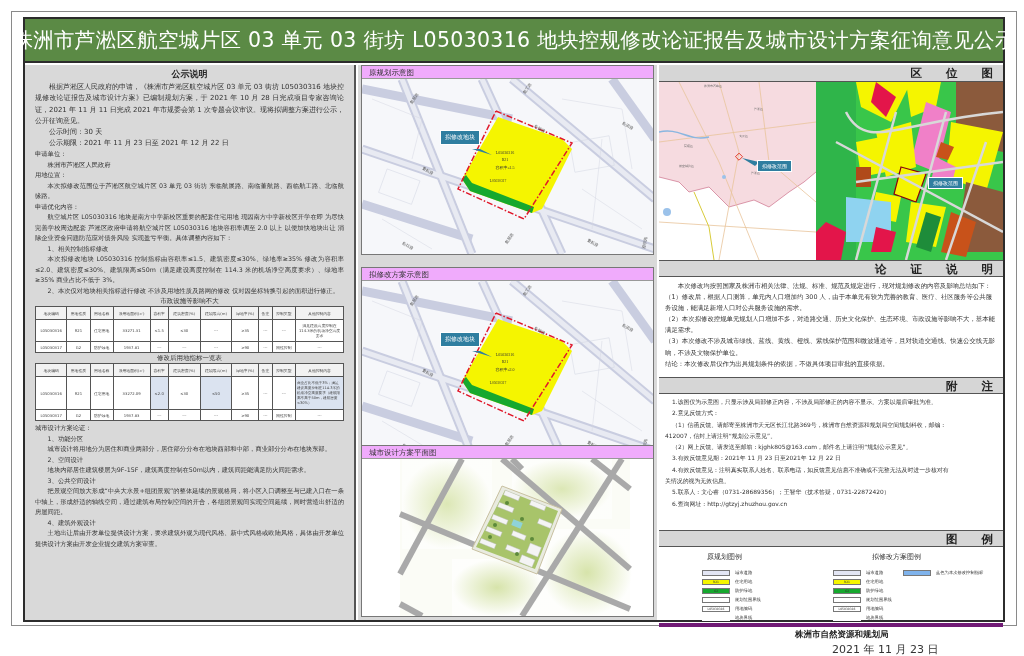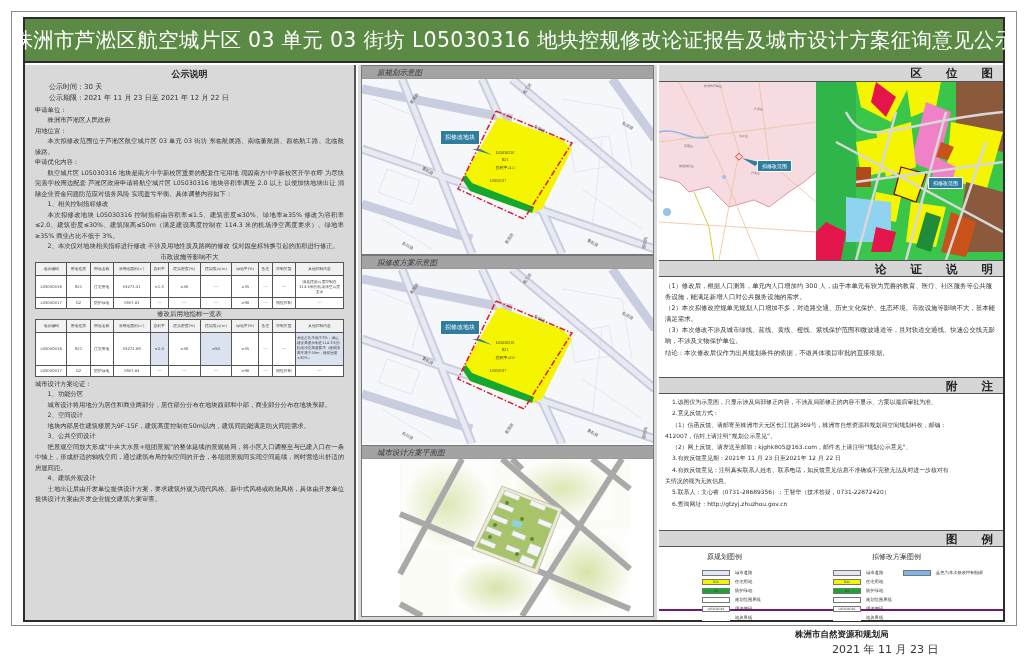--- a/index.html
+++ b/index.html
@@ -25,36 +25,36 @@
   table.idx th { height: 13px; background: #f2f2f2; }
   table.idx td.hl { background: #dbe3f0; }
   table.idx td.note { text-align: left; font-size: 3.6px; }
   .row-a td { height: 22px; }
   .row-b td { height: 11px; }
   .row-c td { height: 33px; }
 
   
   .col-mid { position: absolute; left: 333px; top: 46px; width: 299px; height: 555px; background: #d9d9d9; }
   .panel { position: absolute; left: 3px; width: 293px; background: #fff; border: 1px solid #777; }
-  .panel-label { height: 13px; font-size: 7.5px; line-height: 13px; padding-left: 15px; border-bottom: 1px solid #999; color: #333; background: #a3a3a3; font-style: italic; }
+  .panel-label { height: 13px; font-size: 7.5px; line-height: 13px; padding-left: 7px; border-bottom: 1px solid #999; color: #333; background: #f0abfc; }
   .map { position: relative; width: 100%; background: #f7f8fa; overflow: hidden; }
   .map svg { display: block; }
 
   
   .col-right { position: absolute; left: 634px; top: 46px; width: 344px; height: 555px; background: #fff; }
   .hdr { height: 17px; background: #d6d6d6; border-top: 1px solid #555; border-bottom: 1px solid #555; text-align: right; font-size: 11.5px; line-height: 16px; letter-spacing: 10px; color: #222; font-weight: bold; }
   .hdr.first { border-top: none; }
   .loc-maps { height: 178px; display: flex; }
   .loc-left { width: 157px; height: 178px; position: relative; overflow: hidden; background: #f5d9dc; }
   .loc-right { width: 187px; height: 178px; position: relative; overflow: hidden; background: #3ec94a; }
   .argue { padding: 4px 6px 2px 6px; font-size: 6.4px; line-height: 11.1px; color: #333; height: 100px; }
   .argue .para { text-indent: 2em; }
   .notes { padding: 3px 6px 0 6px; font-size: 5.9px; line-height: 11.3px; color: #333; height: 136px; }
   .notes .ni { padding-left: 1.2em; }
-  .legend { position: relative; height: 64px; border-bottom: 2px solid #701a75; text-align: right; }
+  .legend { position: relative; height: 80px; border-bottom: 4px solid #701a75; text-align: right; }
   .legend-title { position: absolute; top: 5px; font-size: 7px; color: #333; }
   .leg-row { position: absolute; display: flex; align-items: center; height: 7px; font-size: 4.3px; color: #333; }
   .leg-sw { width: 28px; height: 6px; border: 0.6px solid #777; margin-right: 5px; font-size: 3px; display: flex; align-items: center; justify-content: center; }
 
   .footer { position: absolute; left: 0; top: 628px; width: 1024px; text-align: center; }
   .footer .org { position: absolute; left: 795px; top: 1px; font-size: 8.5px; font-weight: bold; color: #222; white-space: nowrap; }
   .footer .date { position: absolute; left: 832px; top: 14px; font-size: 11px; color: #333; white-space: nowrap; }
 
   .tag { position: absolute; background: #2f7ea0; color: #fff; font-size: 6px; padding: 2px 4px; border: 1px solid #fff; white-space: nowrap; }
 </style>
@@ -62,20 +62,21 @@
 <body>
 
 <div class="outer-frame"></div>
 
 <div class="inner-frame">
 
   <div class="title-bar">株洲市芦淞区航空城片区 03 单元 03 街坊 L05030316 地块控规修改论证报告及城市设计方案征询意见公示</div>
 
   <div class="col-left">
     <div class="sec-title">公示说明</div>
+    <div class="para">根据芦淞区人民政府的申请，《株洲市芦淞区航空城片区 03 单元 03 街坊 L05030316 地块控规修改论证报告及城市设计方案》已编制规划方案，于 2021 年 10 月 28 日完成项目专家咨询论证，2021 年 11 月 11 日完成 2021 年市规委会第 1 次专题会议审议。现将拟调整方案进行公示，公开征询意见。</div>
     <div class="indent1">公示时间：30 天</div>
     <div class="indent1">公示期限：2021 年 11 月 23 日至 2021 年 12 月 22 日</div>
     <div class="label-sm">申请单位：</div>
     <div class="label-sm indent1">株洲市芦淞区人民政府</div>
     <div class="label-sm">用地位置：</div>
     <div class="para-sm">本次拟修改范围位于芦淞区航空城片区 03 单元 03 街坊 东临航展路、南临董航路、西临航工路、北临航缘路。</div>
     <div class="label-sm">申请优化内容：</div>
     <div class="para-sm">航空城片区 L05030316 地块是南方中学新校区重要的配套住宅用地 现因南方中学新校区开学在即 为尽快完善学校周边配套 芦淞区政府申请将航空城片区 L05030316 地块容积率调至 2.0 以上 以便加快地块出让 消除企业资金问题防范应对债务风险 实现盈亏平衡。具体调整内容如下：</div>
     <div class="label-sm indent1">1、相关控制指标修改</div>
     <div class="para-sm">本次拟修改地块 L05030316 控制指标由容积率≤1.5、建筑密度≤30%、绿地率≥35% 修改为容积率≤2.0、建筑密度≤30%、建筑限高≤50m（满足建设高度控制在 114.3 米的机场净空高度要求）、绿地率≥35% 商业占比不低于 3%。</div>
@@ -224,21 +225,21 @@
           <text x="40" y="165" font-size="4" fill="#555" transform="rotate(30 40 165)">航坊路</text>
           <text x="145" y="165" font-size="4" fill="#555" transform="rotate(-55 145 165)">航展路</text>
           <text x="225" y="162" font-size="4" fill="#555" transform="rotate(30 225 162)">董航路</text>
           <text x="283" y="170" font-size="4" fill="#555" transform="rotate(-80 283 170)">迎明路</text>
           <polygon points="110,70 118,70 130,76" fill="#2f7ea0"></polygon>
         </svg>
         <div class="tag" style="left:78px; top:51px;">拟修改地块</div>
       </div>
     </div>
 
-    <div class="panel" style="top:190px; height:236px;">
+    <div class="panel" style="top:202px; height:236px;">
       <div class="panel-label">拟修改方案示意图</div>
       <div class="map" style="height:175px">
         <svg width="293" height="175" viewBox="0 0 293 175">
           <rect width="293" height="175" fill="#f6f7fa"></rect>
           <g stroke="#c9cde0" stroke-width="9" fill="none">
             <line x1="0" y1="70" x2="293" y2="170"></line>
             <line x1="0" y1="125" x2="110" y2="160"></line>
             <line x1="40" y1="0" x2="110" y2="175"></line>
             <line x1="120" y1="0" x2="200" y2="175"></line>
             <line x1="150" y1="0" x2="293" y2="120"></line>
@@ -395,20 +396,21 @@
             <path d="M170 60 L130 178"></path>
             <path d="M40 100 L187 80"></path>
           </g>
         </svg>
         <div class="tag" style="left:112px; top:95px; font-size:5px;">拟修改范围</div>
       </div>
     </div>
 
     <div class="hdr">论 证 说 明</div>
     <div class="argue">
+      <div class="para">本次修改均按照国家及株洲市相关法律、法规、标准、规范及规定进行，现对规划修改的内容及影响总结如下：</div>
       <div>（1）修改后，根据人口测算，单元内人口增加约 300 人，由于本单元有较为完善的教育、医疗、社区服务等公共服务设施，能满足新增人口对公共服务设施的需求。</div>
       <div>（2）本次拟修改控规单元规划人口增加不多，对道路交通、历史文化保护、生态环境、市政设施等影响不大，基本能满足需求。</div>
       <div>（3）本次修改不涉及城市绿线、蓝线、黄线、橙线、紫线保护范围和微波通道等，且对轨道交通线、快速公交线无影响，不涉及文物保护单位。</div>
       <div>结论：本次修改后仅作为出具规划条件的依据，不做具体项目审批的直接依据。</div>
     </div>
 
     <div class="hdr">附 注</div>
     <div class="notes">
       <div class="ni">1.该图仅为示意图，只显示涉及局部修正内容，不涉及局部修正的内容不显示。方案以最后审批为准。</div>
       <div class="ni">2.意见反馈方式：</div>

